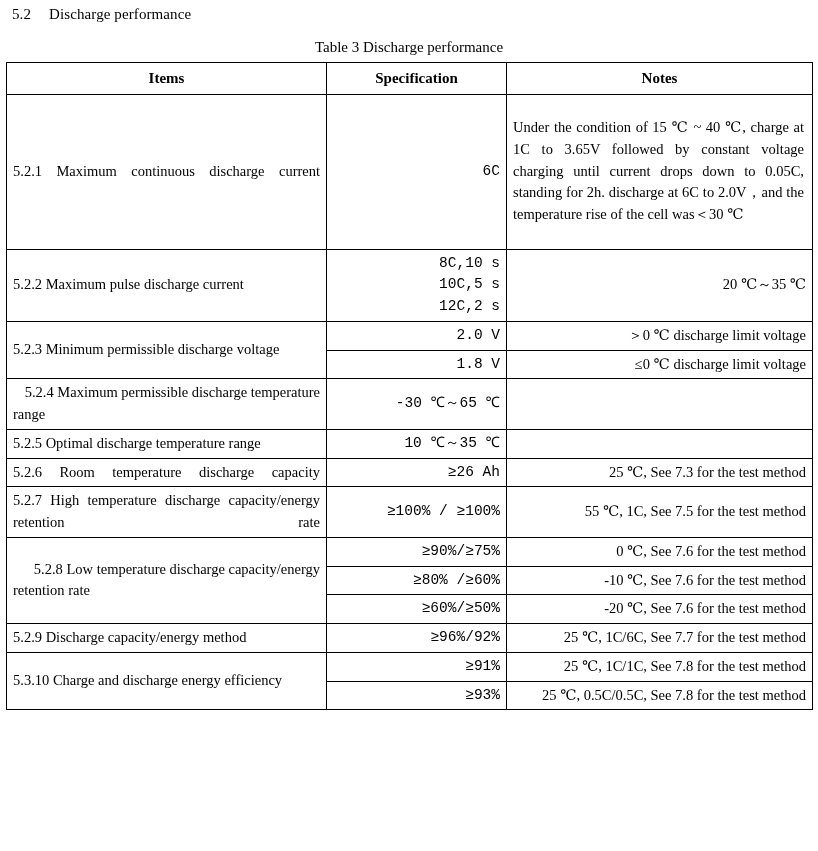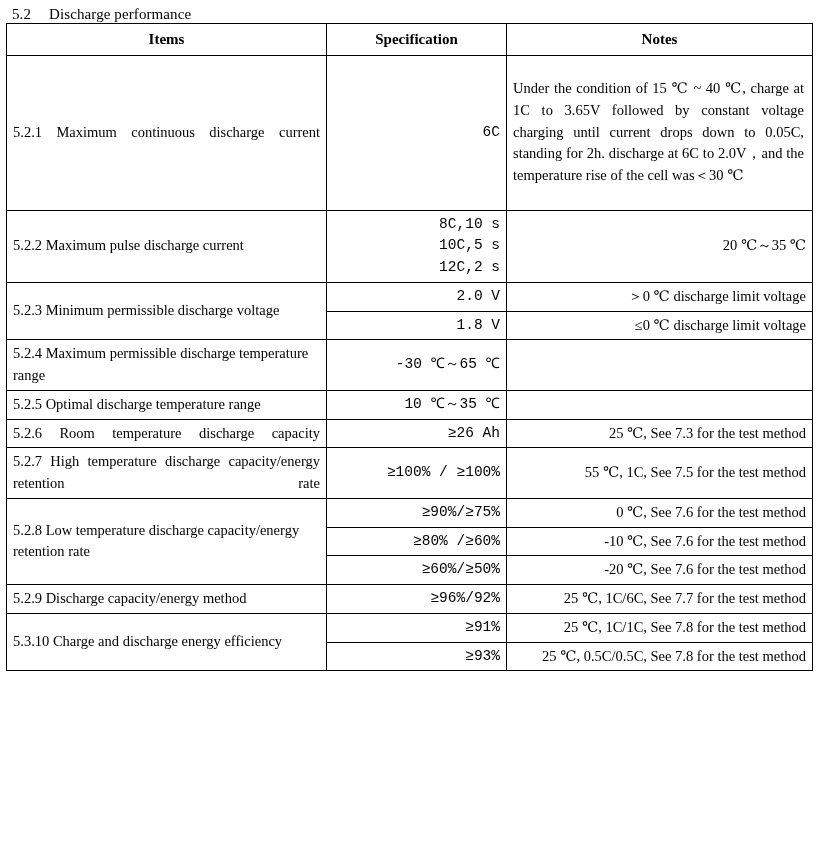--- a/index.html
+++ b/index.html
@@ -60,21 +60,21 @@
   col.c-spec { width: 180px; }
   col.c-note { width: 306px; }
 
   td.item {
     text-align: justify;
     text-align-last: justify;
     padding-left: 8px;
     padding-right: 8px;
   }
   td.item.plain {
-    text-align: left;
+    text-align: right;
     text-align-last: left;
   }
   td.spec {
     text-align: right;
     padding-left: 8px;
     font-family: Liberation Mono, monospace;
   }
   td.note {
     text-align: right;
     padding-left: 8px;
@@ -89,20 +89,21 @@
 </style>
 </head>
 <body>
 
 <div class="page">
 
   <div class="section-heading">
     <span class="num">5.2</span><span>Discharge performance</span>
   </div>
 
+  <div class="table-caption">Table 3 Discharge performance</div>
 
   <table class="spec">
     <colgroup>
       <col class="c-item">
       <col class="c-spec">
       <col class="c-note">
     </colgroup>
     <thead>
       <tr>
         <th>Items</th>

